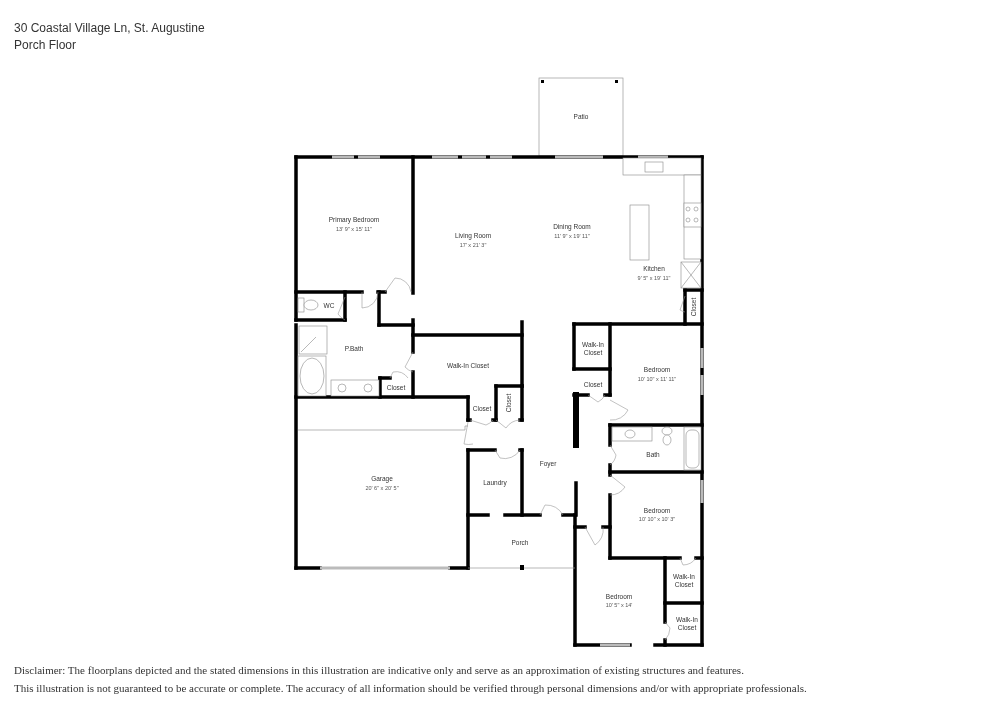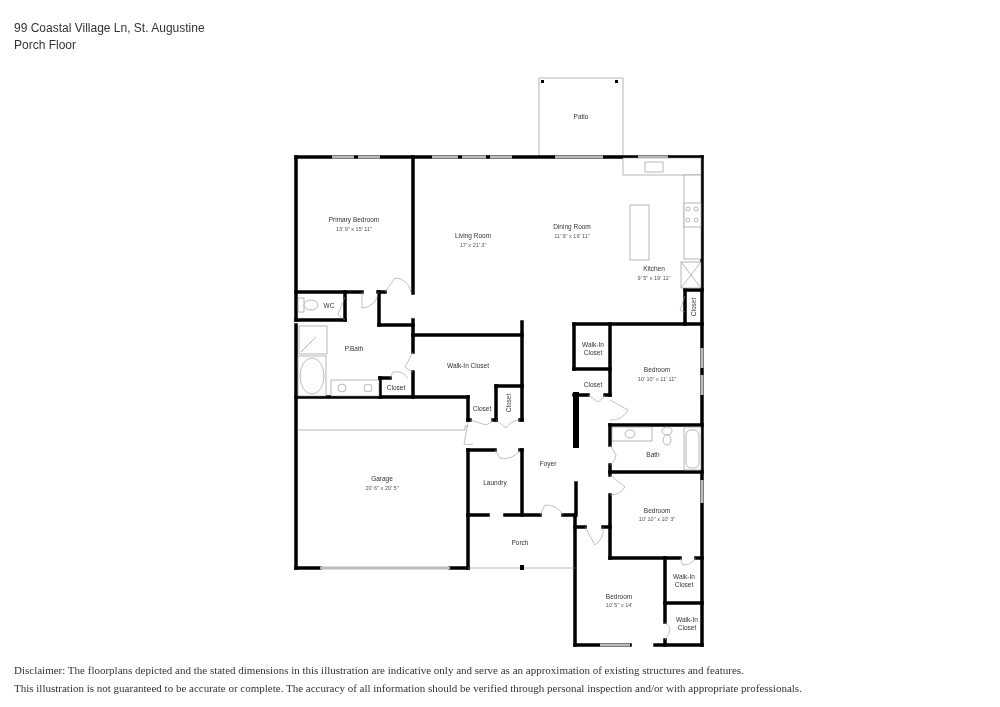--- a/index.html
+++ b/index.html
@@ -14,21 +14,21 @@
   .rl { font-size: 6.5px; fill: #333; text-anchor: middle; font-family: "Liberation Sans", sans-serif; }
   .rd { font-size: 5.5px; fill: #555; text-anchor: middle; font-family: "Liberation Sans", sans-serif; }
   .w { stroke: #000; stroke-width: 3.5; fill: none; stroke-linecap: square; }
   .thin { stroke: #999; stroke-width: 0.7; fill: none; }
   .fx { stroke: #888; stroke-width: 0.6; fill: #fff; }
   .win { stroke: #bbb; stroke-width: 3; }
 </style>
 </head>
 <body>
 
-<div class="hdr t1">99 Coastal Village Ln, St. Augustine</div>
+<div class="hdr t1">30 Coastal Village Ln, St. Augustine</div>
 <div class="hdr t2">Porch Floor</div>
 
 <svg width="1000" height="707" viewBox="0 0 1000 707">
 
   <g>
     <rect x="539" y="78" width="84" height="78" fill="none" stroke="#999" stroke-width="0.7"></rect>
     <rect x="541" y="80" width="3" height="3" fill="#000"></rect>
     <rect x="615" y="80" width="3" height="3" fill="#000"></rect>
   </g>
 
@@ -245,13 +245,13 @@
 
     <text class="rl" x="619" y="599">Bedroom</text>
     <text class="rd" x="619" y="607">10' 5" x 14'</text>
 
     <text class="rl" x="687" y="622">Walk-In</text>
     <text class="rl" x="687" y="630">Closet</text>
   </g>
 </svg>
 
 <div class="disc d1">Disclaimer: The floorplans depicted and the stated dimensions in this illustration are indicative only and serve as an approximation of existing structures and features.</div>
-<div class="disc d2">This illustration is not guaranteed to be accurate or complete. The accuracy of all information should be verified through personal inspection and/or with appropriate professionals.</div>
+<div class="disc d2">This illustration is not guaranteed to be accurate or complete. The accuracy of all information should be verified through personal dimensions and/or with appropriate professionals.</div>
 
 </body></html>

